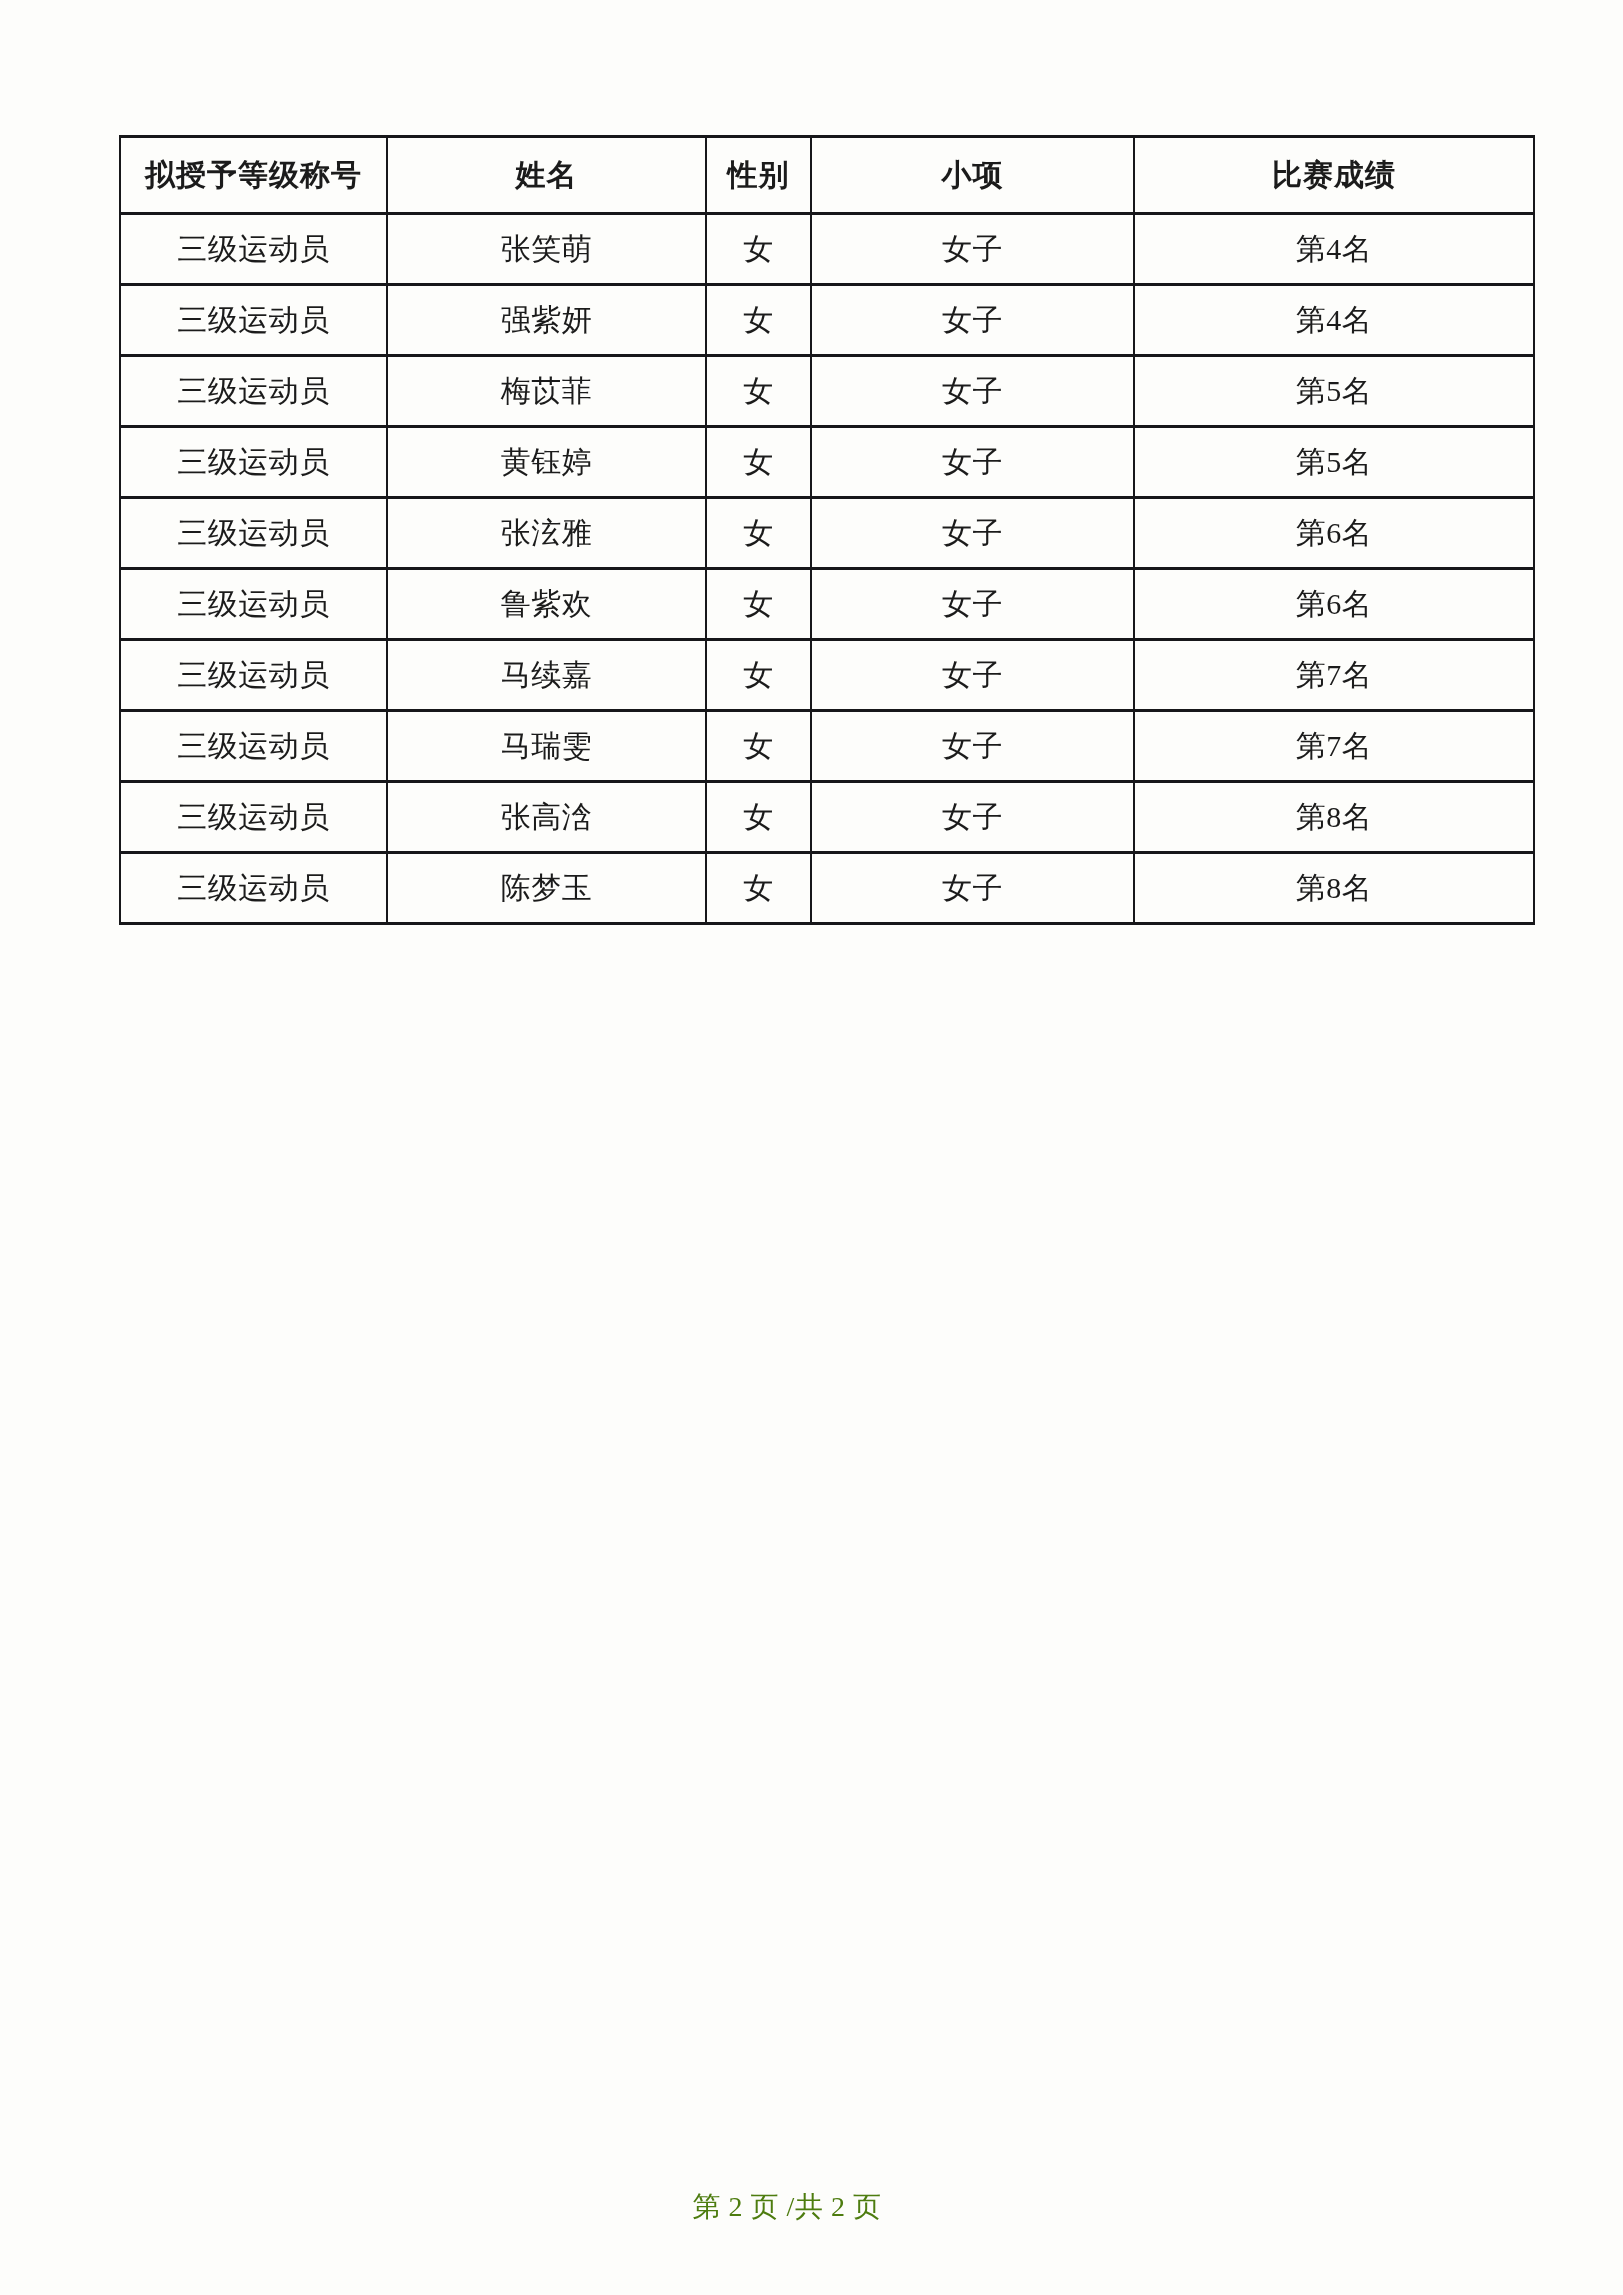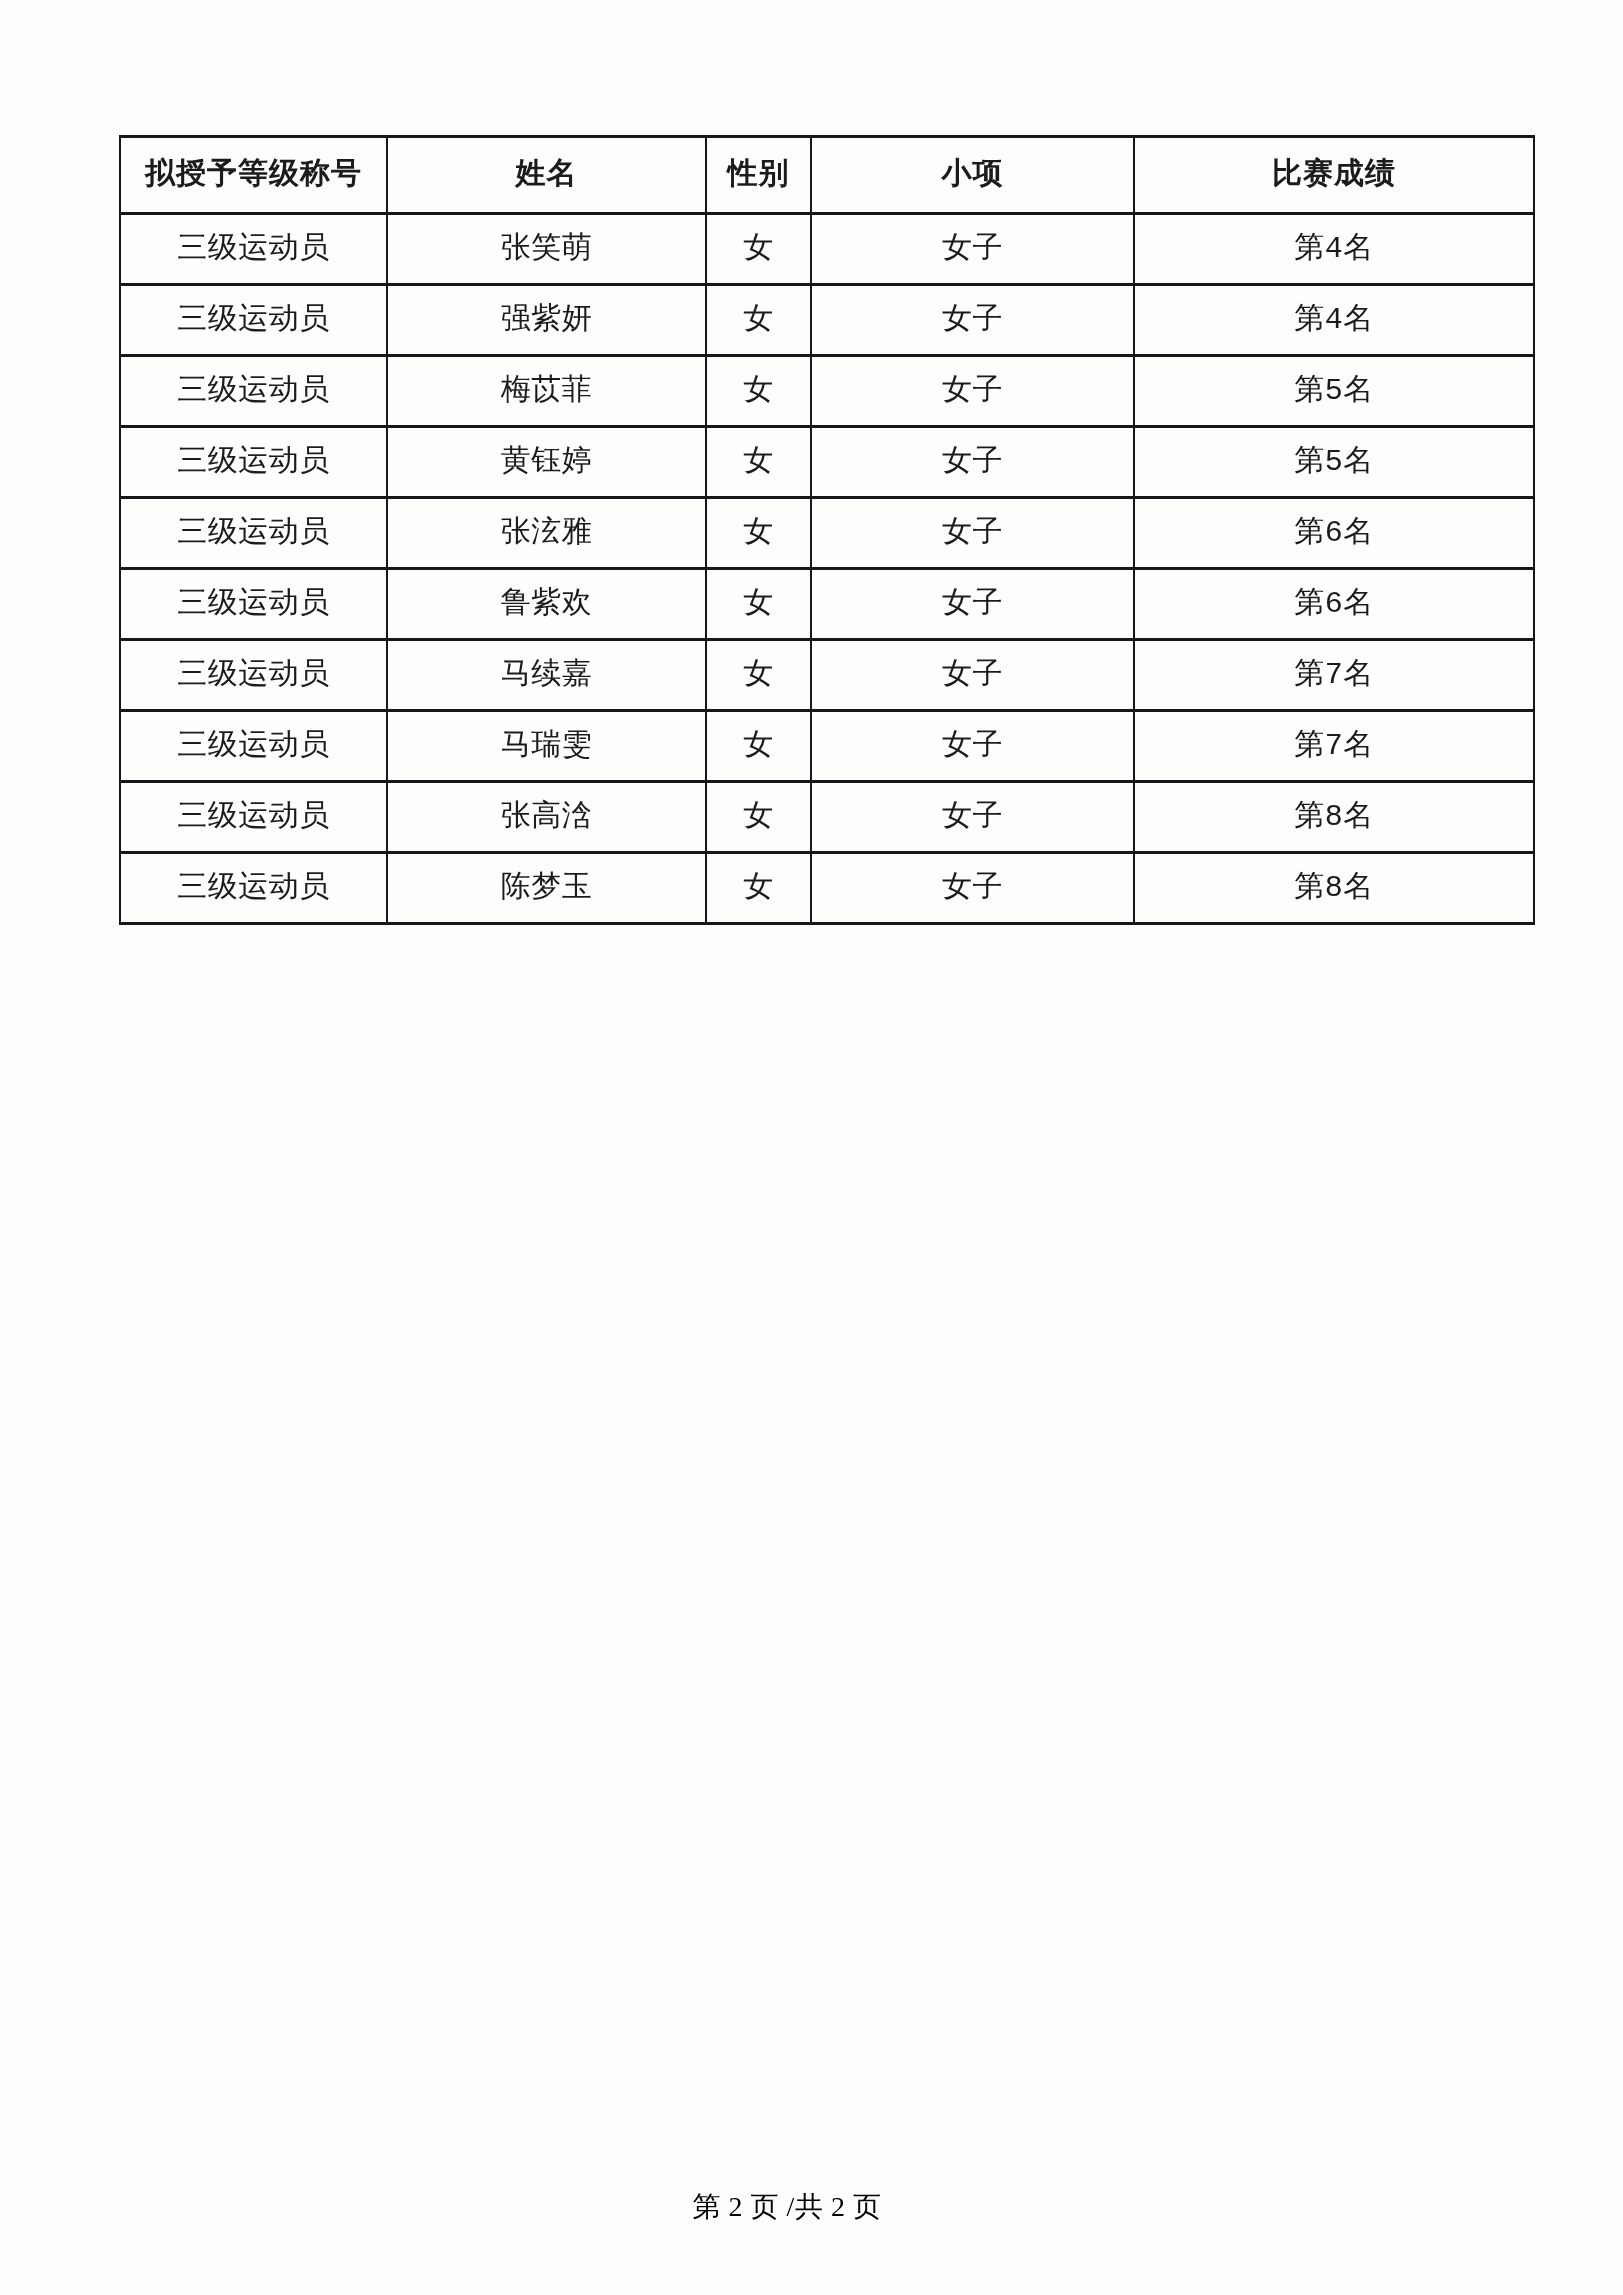--- a/index.html
+++ b/index.html
@@ -32,21 +32,20 @@
     border: 2px solid #17171a;
     border-top-width: 3.1px;
     border-bottom-width: 3.1px;
     text-align: center;
     vertical-align: middle;
     padding: 14px;
     font-size: 30px;
     line-height: 1.2;
     overflow: hidden;
     white-space: nowrap;
-    font-family: Liberation Mono, monospace;
   }
   table.roster-table thead tr {
     height: 77px;
   }
   table.roster-table thead th {
     font-weight: bold;
     letter-spacing: 1px;
   }
   table.roster-table tbody tr {
     height: 71px;
@@ -56,21 +55,21 @@
     letter-spacing: 0.5px;
   }
   .page-footer {
     position: absolute;
     top: 2188px;
     left: 787px;
     transform: translateX(-50%);
     font-size: 28px;
     letter-spacing: 0.5px;
     white-space: nowrap;
-    color: #000000;
+    color: #4d7c0f;
   }
 </style>
 </head>
 <body>
 
 <div class="page">
 
   <table class="roster-table">
     <colgroup>
       <col style="width:267px">

